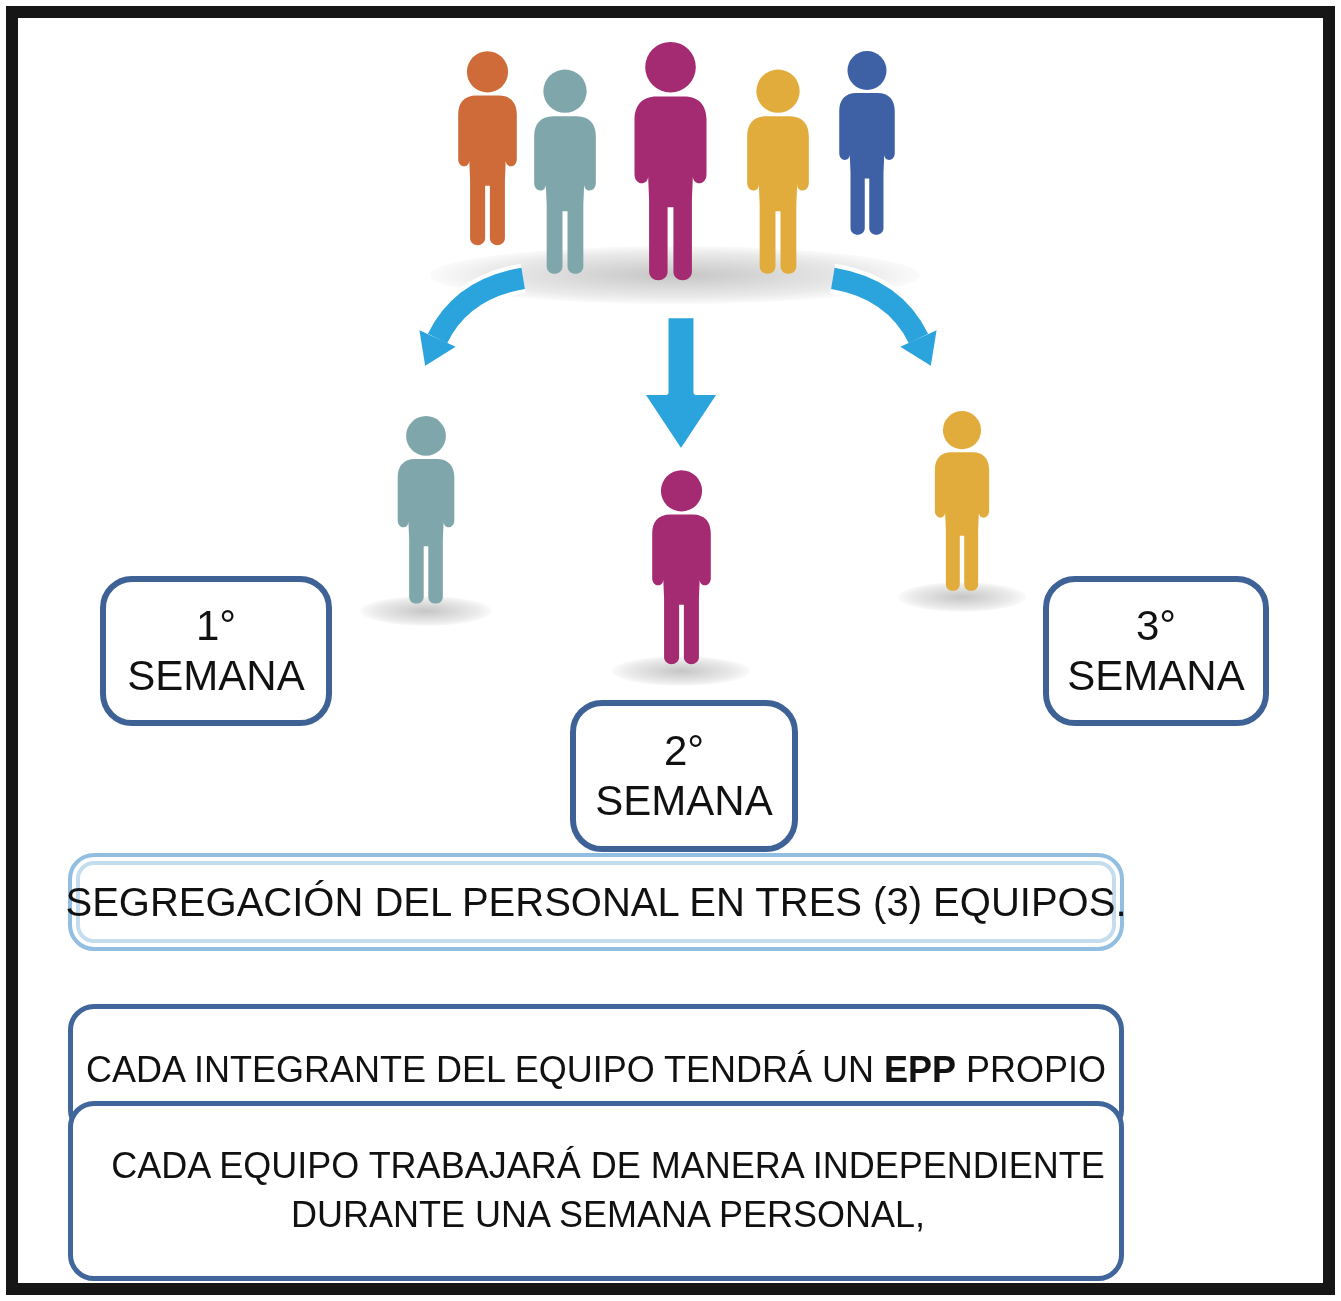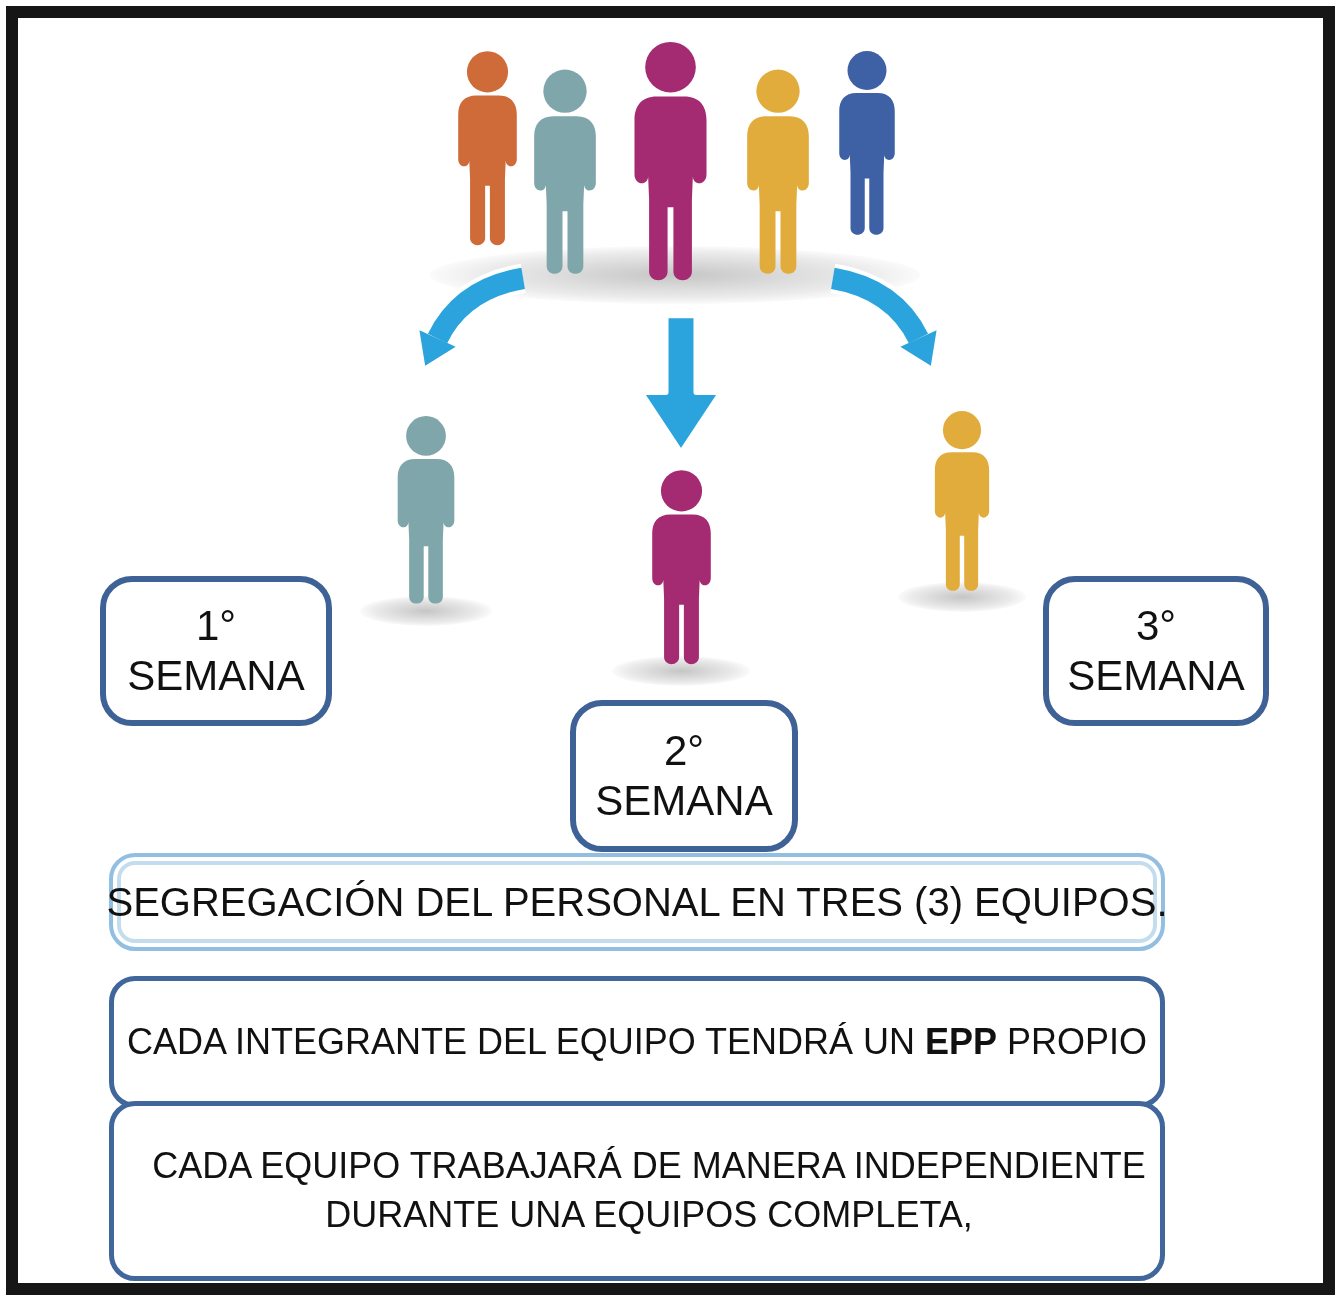--- a/index.html
+++ b/index.html
@@ -57,30 +57,29 @@
   .t1{left:100px;top:576px;width:220px;height:138px;}
   .t2{left:570px;top:700px;width:216px;height:140px;}
   .t3{left:1043px;top:576px;width:214px;height:138px;}
 
   .note{
     position:absolute;z-index:7;left:68px;width:1056px;
     background:#fff;border-radius:26px;
     display:flex;flex-direction:column;align-items:center;justify-content:center;
     text-align:center;color:#111;
     box-sizing:border-box;
-    margin-left:41px;
   }
   .note-a{
     top:853px;height:98px;
     border:4px solid #92BFE1;
     box-shadow:inset 0 0 0 4px #ffffff, inset 0 0 0 8px #C3DCEE;
     font-size:40px;
   }
   .note-b{
-    top:976px;height:132px;
+    top:1004px;height:132px;
     border:5px solid #40669B;
     font-size:36px;line-height:1.34;
   }
   .note-c{
     top:1101px;height:180px;
     border:5px solid #40669B;
     font-size:36px;line-height:1.36;padding-left:24px;
   }
   .note-line{white-space:nowrap;}
   .b{font-weight:700;}
@@ -168,16 +167,16 @@
   <div class="note note-a">
     <div class="note-line">SEGREGACIÓN DEL PERSONAL EN TRES (3) EQUIPOS.</div>
   </div>
 
   <div class="note note-b">
     <div class="note-line"><span>CADA INTEGRANTE DEL EQUIPO TENDRÁ UN </span><span class="b">EPP</span><span> PROPIO</span></div>
   </div>
 
   <div class="note note-c">
     <div class="note-line">CADA EQUIPO TRABAJARÁ DE MANERA INDEPENDIENTE</div>
-    <div class="note-line">DURANTE UNA EQUIPOS COMPLETA,</div>
+    <div class="note-line">DURANTE UNA SEMANA PERSONAL,</div>
   </div>
 
 </div>
 
 </body></html>

